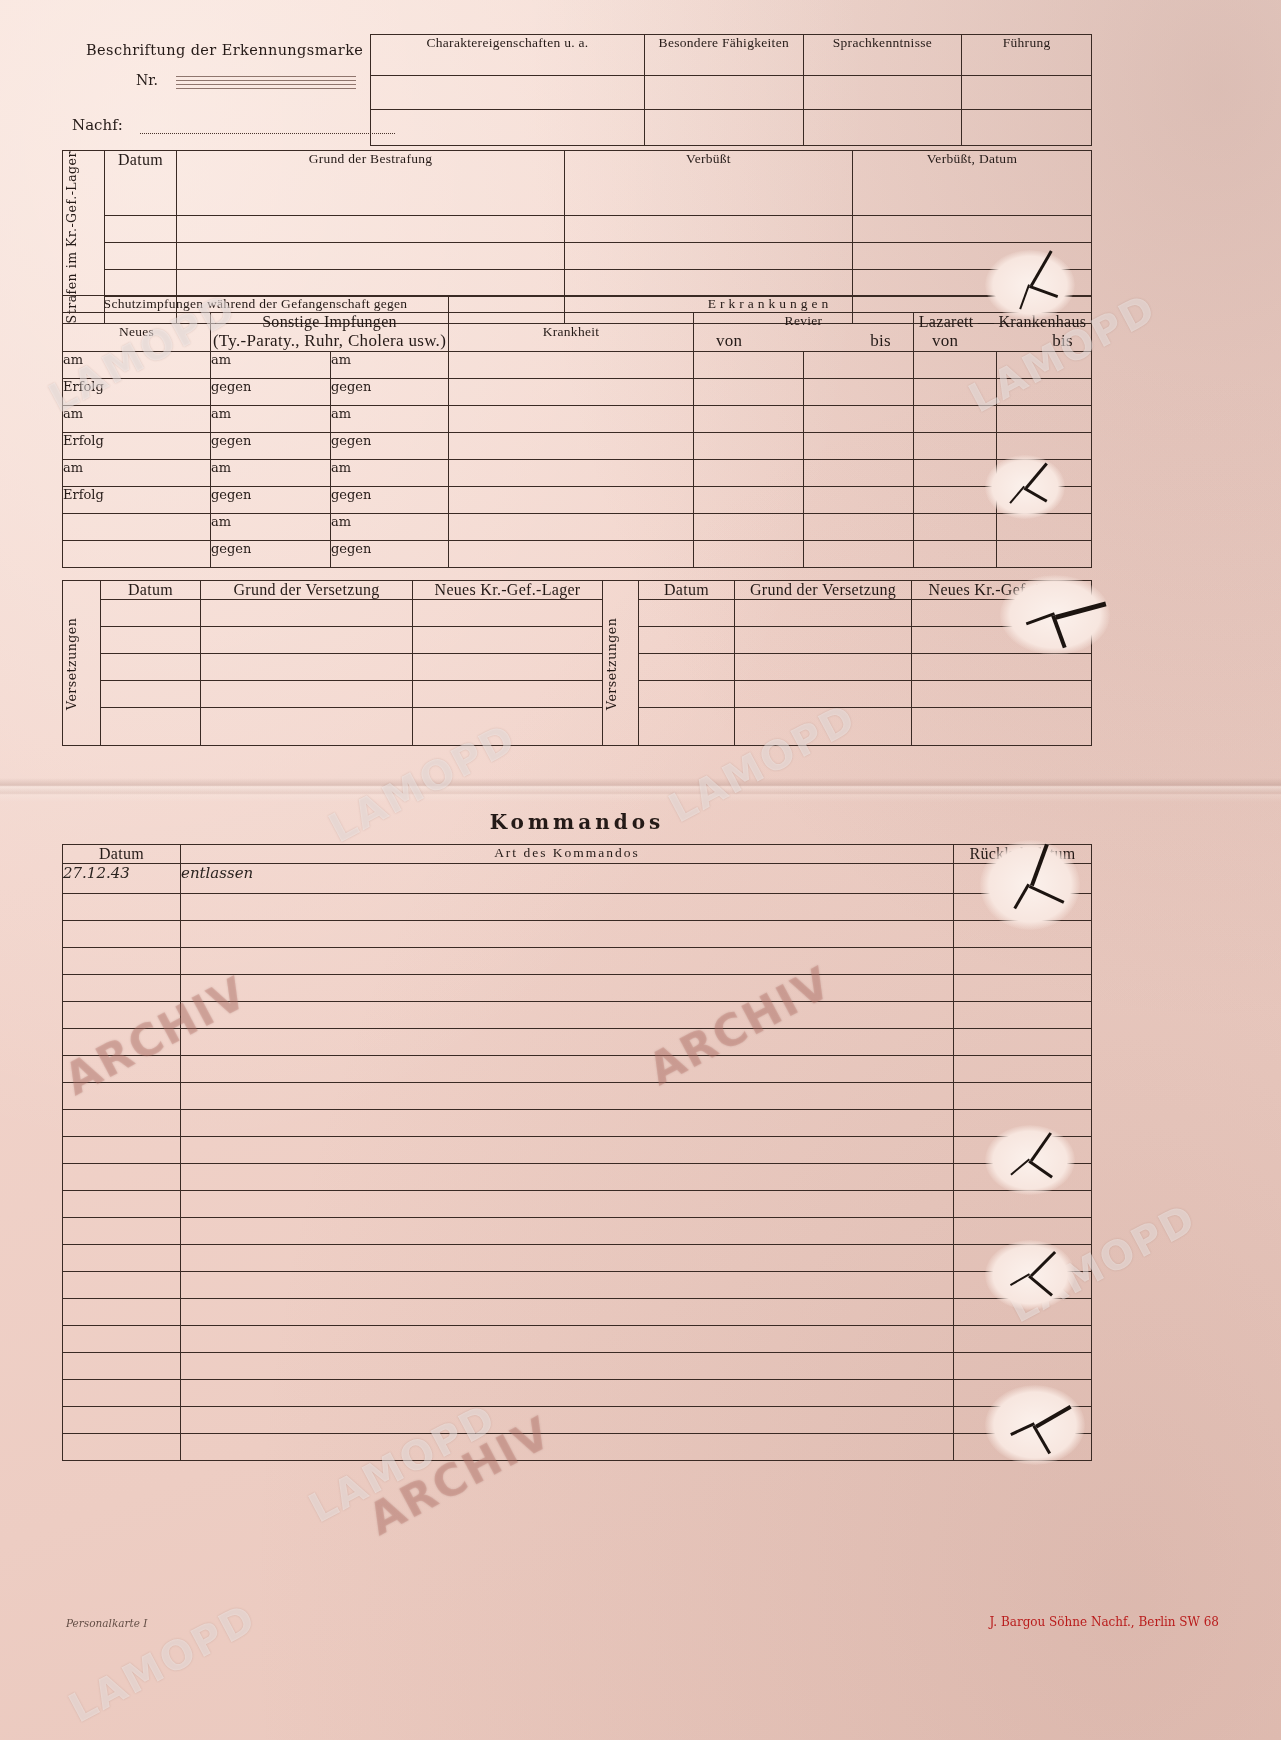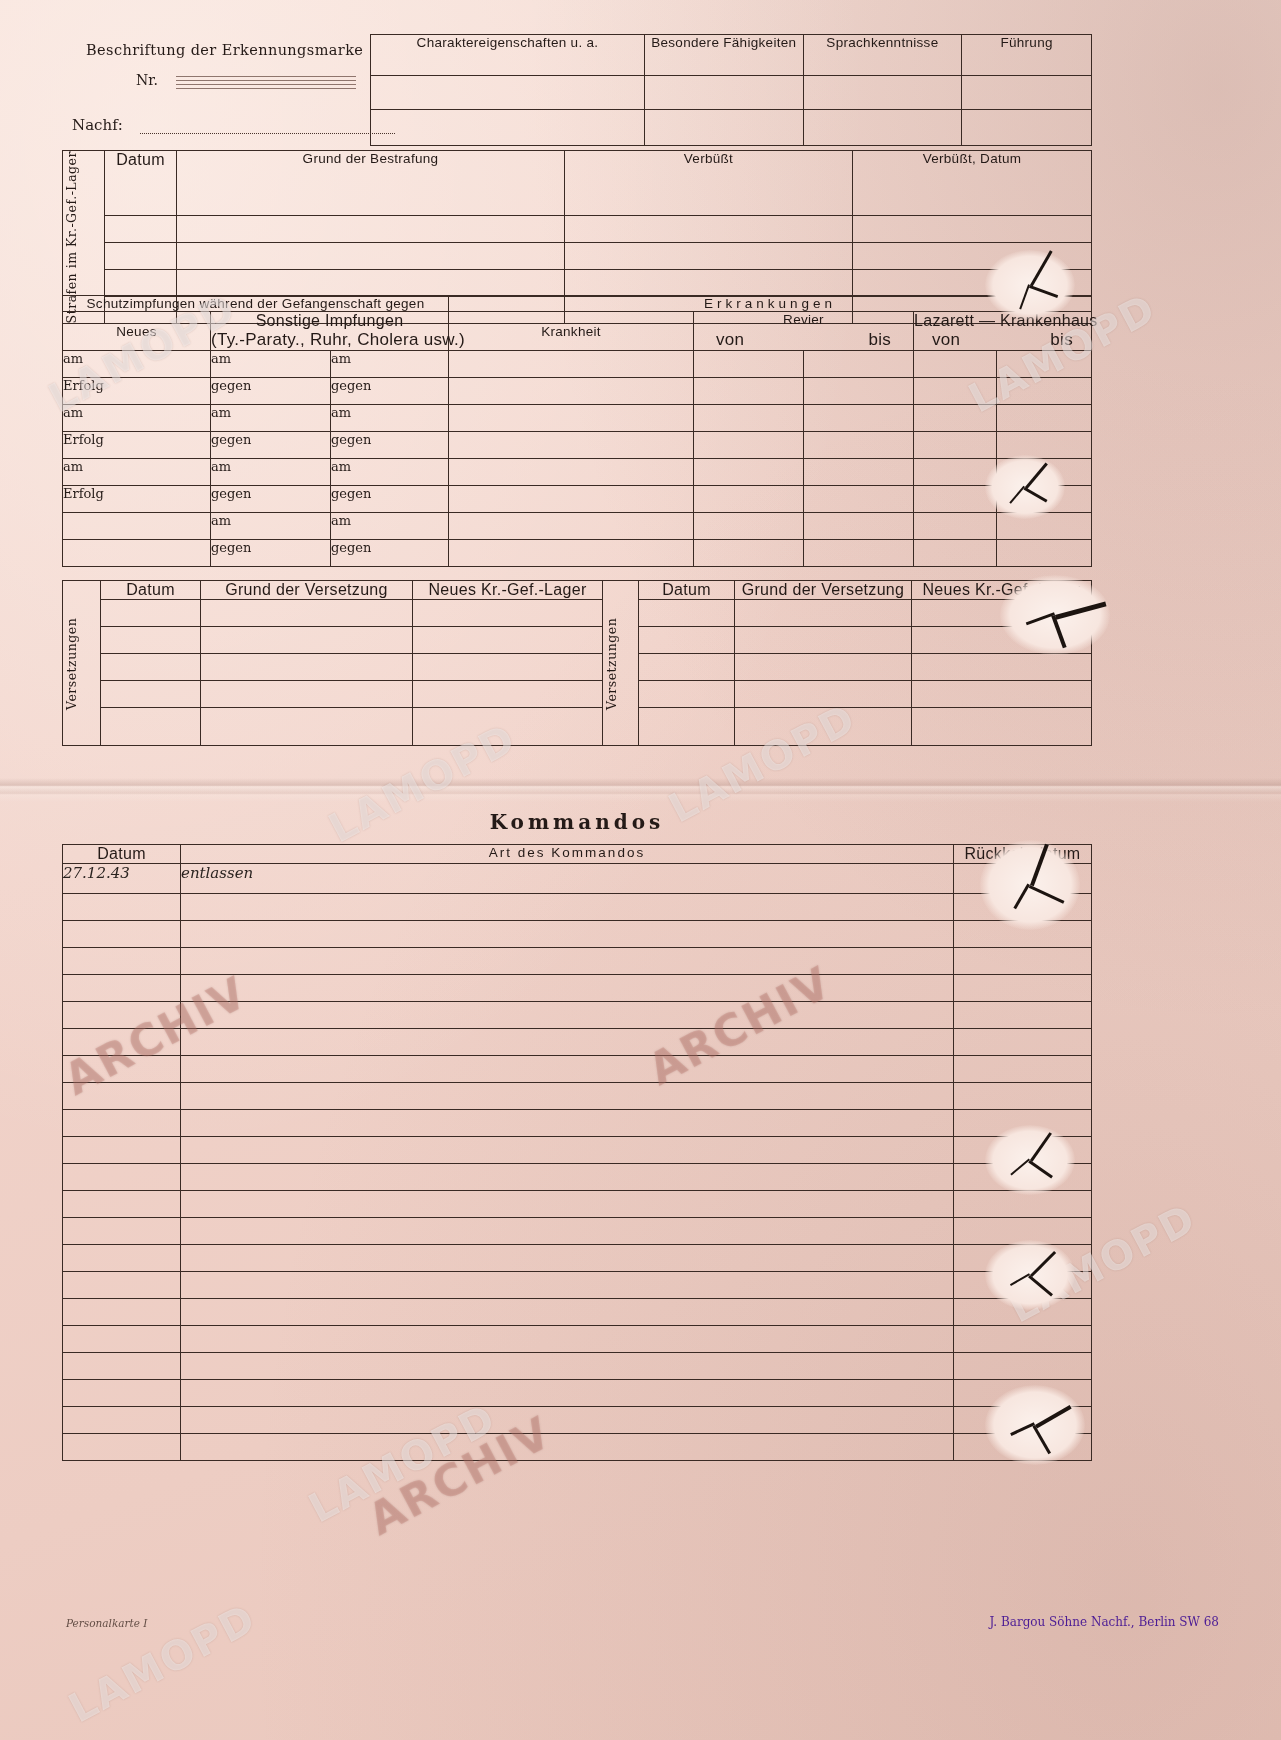--- a/index.html
+++ b/index.html
@@ -52,21 +52,21 @@
     table-layout: fixed;
   }
   table.grid td, table.grid th {
     border: 1px solid #3a2a24;
     padding: 0;
     vertical-align: top;
     font-weight: normal;
     background: transparent;
   }
   .hdr {
-    font-family: Liberation Sans, sans-serif;
+    font-family: Liberation Serif, serif;
     font-size: 13.5px;
     letter-spacing: .3px;
     text-align: center;
     padding: 4px 3px 4px 3px;
     white-space: nowrap;
   }
   .hdr.small { font-size: 16px; }
   .hdr.tiny { font-size: 17px; }
   .cellrow { height: 27px; }
   .lbl {
@@ -176,21 +176,21 @@
     font-style: italic;
     color: #4a372f;
     opacity: .85;
   }
   .footer-right {
     position: absolute;
     right: 62px;
     top: 1615px;
     font-family: "DejaVu Serif", serif;
     font-size: 12px;
-    color: #4c1d95;
+    color: #b91c1c;
   }
 
   
   .wm {
     position: absolute;
     font-family: "DejaVu Sans", sans-serif;
     font-weight: bold;
     color: rgba(255,255,255,0.45);
     text-shadow: 0 0 2px rgba(120,80,70,0.25);
     transform: rotate(-28deg);

